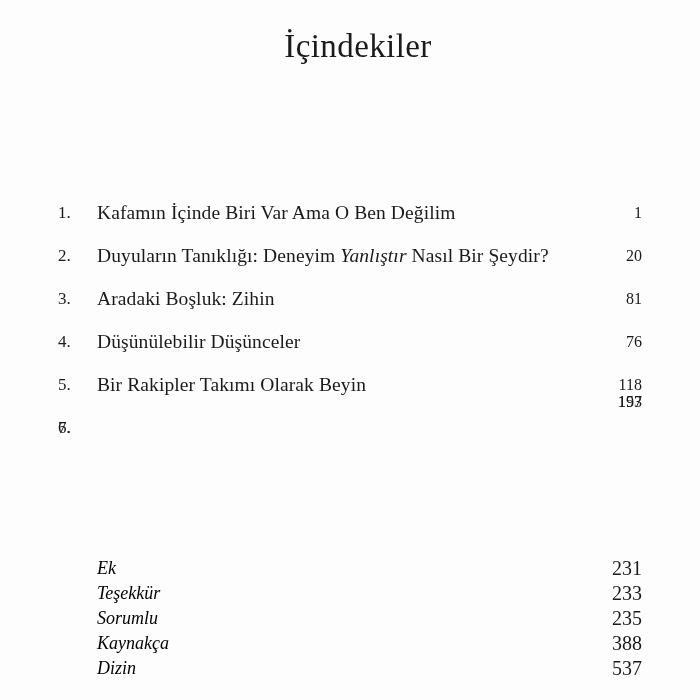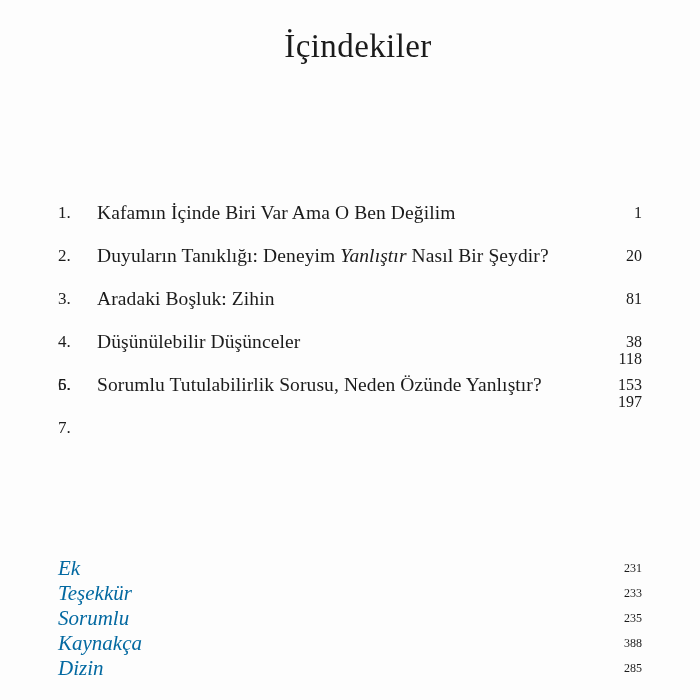--- a/index.html
+++ b/index.html
@@ -100,33 +100,34 @@
     width: 584px;
   }
 
   .bm-row {
     position: relative;
     height: 25px;
   }
 
   .bm-title {
     display: block;
+    margin-left: 39px;
     font-style: italic;
-    font-size: 21px;
+    font-size: 18px;
     line-height: 25px;
-    color: #0369a1;
+    color: #000000;
   }
 
   .bm-page {
     position: absolute;
     right: 0;
     top: 0;
     width: 60px;
     text-align: right;
-    font-size: 12px;
+    font-size: 20px;
     line-height: 25px;
     font-variant-numeric: oldstyle-nums;
     color: #1b1b1b;
   }
 </style>
 </head>
 <body>
 
 <div class="page">
 
@@ -145,29 +146,29 @@
         <span class="ch-page">20</span>
       </div>
       <div class="chapter-row">
         <span class="ch-num">3.</span>
         <span class="ch-title">Aradaki Boşluk: Zihin</span>
         <span class="ch-page">81</span>
       </div>
       <div class="chapter-row">
         <span class="ch-num">4.</span>
         <span class="ch-title">Düşünülebilir Düşünceler</span>
-        <span class="ch-page">38</span>
+        <span class="ch-page">76</span>
       </div>
       <div class="chapter-row">
         <span class="ch-num">5.</span>
+        <span class="ch-title">Bir Rakipler Takımı Olarak Beyin</span>
         <span class="ch-page">118</span>
       </div>
       <div class="chapter-row">
         <span class="ch-num">6.</span>
-        <span class="ch-title">Sorumlu Tutulabilirlik Sorusu, Neden Özünde Yanlıştır?</span>
         <span class="ch-page">153</span>
       </div>
       <div class="chapter-row">
         <span class="ch-num">7.</span>
         <span class="ch-page">197</span>
       </div>
     </div>
 
   <div class="backmatter">
 
@@ -182,17 +183,17 @@
       <div class="bm-row">
         <span class="bm-title">Sorumlu</span>
         <span class="bm-page">235</span>
       </div>
       <div class="bm-row">
         <span class="bm-title">Kaynakça</span>
         <span class="bm-page">388</span>
       </div>
       <div class="bm-row">
         <span class="bm-title">Dizin</span>
-        <span class="bm-page">285</span>
+        <span class="bm-page">537</span>
       </div>
     </div>
 
 </div>
 
 </body></html>

